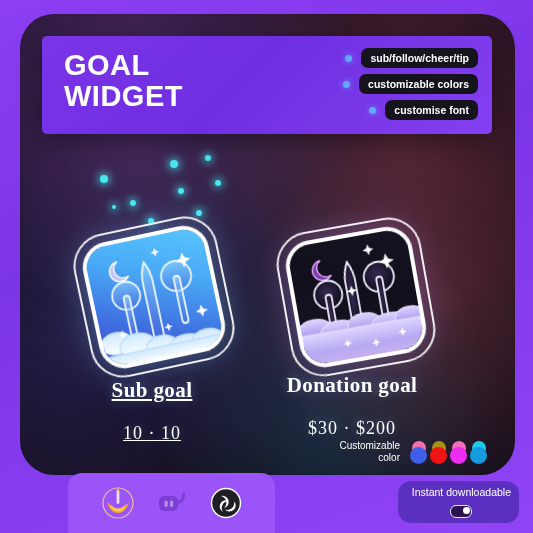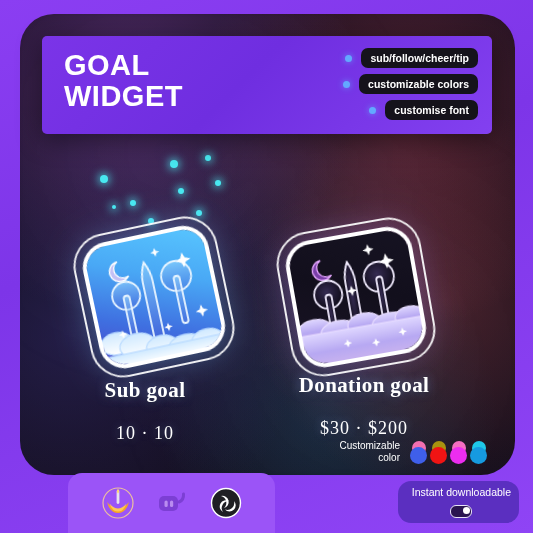--- a/index.html
+++ b/index.html
@@ -303,25 +303,25 @@
           <path d="M80 10 l1.6 4 l4 1.6 l-4 1.6 l-1.6 4 l-1.6-4 l-4-1.6 l4-1.6 z"></path>
           <path d="M57 48 l1.5 3.8 l3.8 1.5 l-3.8 1.5 l-1.5 3.8 l-1.5-3.8 l-3.8-1.5 l3.8-1.5 z"></path>
           <path d="M44 100 l1.2 3 l3 1.2 l-3 1.2 l-1.2 3 l-1.2-3 l-3-1.2 l3-1.2 z"></path>
           <path d="M72 104 l1.2 3 l3 1.2 l-3 1.2 l-1.2 3 l-1.2-3 l-3-1.2 l3-1.2 z"></path>
           <path d="M100 98 l1.2 3 l3 1.2 l-3 1.2 l-1.2 3 l-1.2-3 l-3-1.2 l3-1.2 z"></path>
         </g>
       </svg>
     </div>
   </div>
 
-  <div class="label" style="left:75px;top:378px;width:140px;">
+  <div class="label" style="left:82px;top:378px;width:140px;text-decoration:underline;">
     <div class="label-title">Sub goal</div>
     <div class="label-value">10 · 10</div>
   </div>
-  <div class="label" style="left:284px;top:373px;width:160px;">
+  <div class="label" style="left:272px;top:373px;width:160px;">
     <div class="label-title">Donation goal</div>
     <div class="label-value">$30 · $200</div>
   </div>
 
   <div class="cust-colors">
     <div class="cust-label">
       <div>Customizable</div>
       <div>color</div>
     </div>
     <div class="swatches" id="swatch-row">

